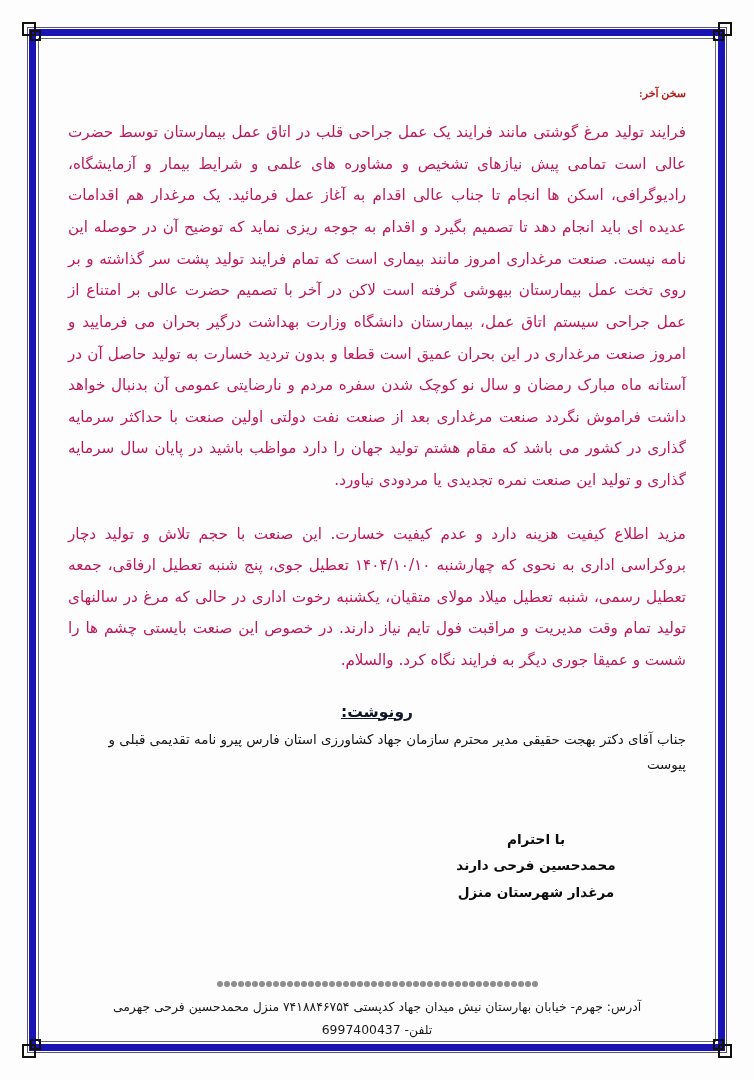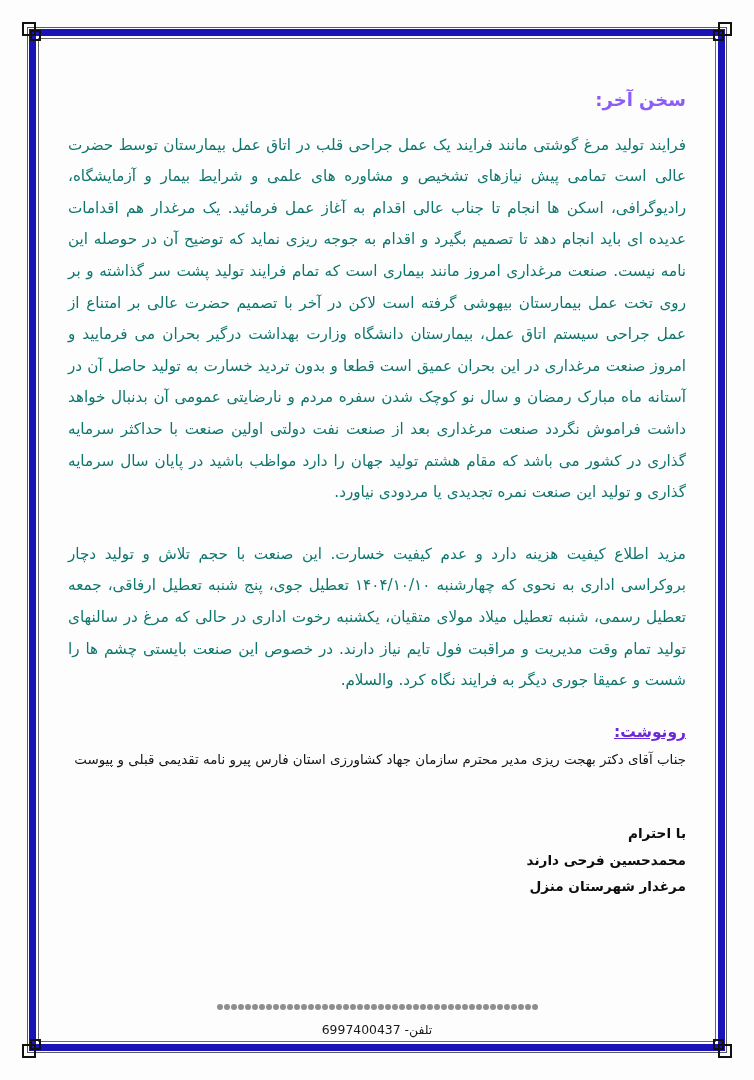--- a/index.html
+++ b/index.html
@@ -95,55 +95,58 @@
     direction: rtl;
     text-align: right;
   }
 
   .heading-block {
     margin-top: 20px;
     margin-bottom: 14px;
   }
   .heading {
     font-weight: bold;
-    font-size: 18px;
-    color: #8b5cf6;
+    font-size: 11px;
+    color: #b91c1c;
     line-height: 1.75;
     letter-spacing: 0;
+    font-family: Liberation Serif, serif;
   }
 
   .para {
     font-size: 15.2px;
-    color: #0f766e;
+    color: #be185d;
     line-height: 2.08;
     text-align: justify;
     text-align-last: right;
-    margin: 12px 0 4px 0;
+    margin: 4px 0 4px 0;
   }
 
   .para-gap { height: 14px; }
 
   .section-label {
     font-weight: bold;
     font-size: 15.5px;
-    color: #6d28d9;
+    color: #0f172a;
     text-decoration: underline;
     margin-top: 26px;
     margin-bottom: 6px;
+    text-align: center;
   }
 
   .copy-line {
     font-size: 13.4px;
     color: #141414;
     line-height: 1.9;
   }
 
   .signature {
     margin-top: 48px;
     margin-right: 0;
+    text-align: center;
     width: 300px;
   }
   .sig-line {
     font-weight: bold;
     font-size: 13.6px;
     color: #0d0d0d;
     line-height: 1.95;
     white-space: nowrap;
   }
 
@@ -207,21 +210,21 @@
       <div class="heading">سخن آخر:</div>
     </div>
 
     <p class="para">فرایند تولید مرغ گوشتی مانند فرایند یک عمل جراحی قلب در اتاق عمل بیمارستان توسط حضرت عالی است تمامی پیش نیازهای تشخیص و مشاوره های علمی و شرایط بیمار و آزمایشگاه، رادیوگرافی، اسکن ها انجام تا جناب عالی اقدام به آغاز عمل فرمائید. یک مرغدار هم اقدامات عدیده ای باید انجام دهد تا تصمیم بگیرد و اقدام به جوجه ریزی نماید که توضیح آن در حوصله این نامه نیست. صنعت مرغداری امروز مانند بیماری است که تمام فرایند تولید پشت سر گذاشته و بر روی تخت عمل بیمارستان بیهوشی گرفته است لاکن در آخر با تصمیم حضرت عالی بر امتناع از عمل جراحی سیستم اتاق عمل، بیمارستان دانشگاه وزارت بهداشت درگیر بحران می فرمایید و امروز صنعت مرغداری در این بحران عمیق است قطعا و بدون تردید خسارت به تولید حاصل آن در آستانه ماه مبارک رمضان و سال نو کوچک شدن سفره مردم و نارضایتی عمومی آن بدنبال خواهد داشت فراموش نگردد صنعت مرغداری بعد از صنعت نفت دولتی اولین صنعت با حداکثر سرمایه گذاری در کشور می باشد که مقام هشتم تولید جهان را دارد مواظب باشید در پایان سال سرمایه گذاری و تولید این صنعت نمره تجدیدی یا مردودی نیاورد.</p>
 
     <div class="para-gap"></div>
 
     <p class="para">مزید اطلاع کیفیت هزینه دارد و عدم کیفیت خسارت. این صنعت با حجم تلاش و تولید دچار بروکراسی اداری به نحوی که چهارشنبه ۱۴۰۴/۱۰/۱۰ تعطیل جوی، پنج شنبه تعطیل ارفاقی، جمعه تعطیل رسمی، شنبه تعطیل میلاد مولای متقیان، یکشنبه رخوت اداری در حالی که مرغ در سالنهای تولید تمام وقت مدیریت و مراقبت فول تایم نیاز دارند. در خصوص این صنعت بایستی چشم ها را شست و عمیقا جوری دیگر به فرایند نگاه کرد. والسلام.</p>
 
     <div class="section-label">رونوشت:</div>
-    <div class="copy-line">جناب آقای دکتر بهجت ریزی مدیر محترم سازمان جهاد کشاورزی استان فارس پیرو نامه تقدیمی قبلی و پیوست</div>
+    <div class="copy-line">جناب آقای دکتر بهجت حقیقی مدیر محترم سازمان جهاد کشاورزی استان فارس پیرو نامه تقدیمی قبلی و پیوست</div>
 
     <div class="signature">
       <div class="sig-line">با احترام</div>
       <div class="sig-line">محمدحسین فرحی دارند</div>
       <div class="sig-line">مرغدار شهرستان منزل</div>
     </div>
 
   </div>
 
   <div class="footer">
@@ -266,16 +269,17 @@
         <i></i>
         <i></i>
         <i></i>
         <i></i>
         <i></i>
         <i></i>
         <i></i>
         <i></i>
         <i></i>
       </div>
+    <div class="footer-line">آدرس: جهرم- خیابان بهارستان نیش میدان جهاد کدپستی ۷۴۱۸۸۴۶۷۵۴ منزل محمدحسین فرحی جهرمی</div>
     <div class="footer-line">تلفن- 6997400437</div>
   </div>
 
 </div>
 
 </body></html>

